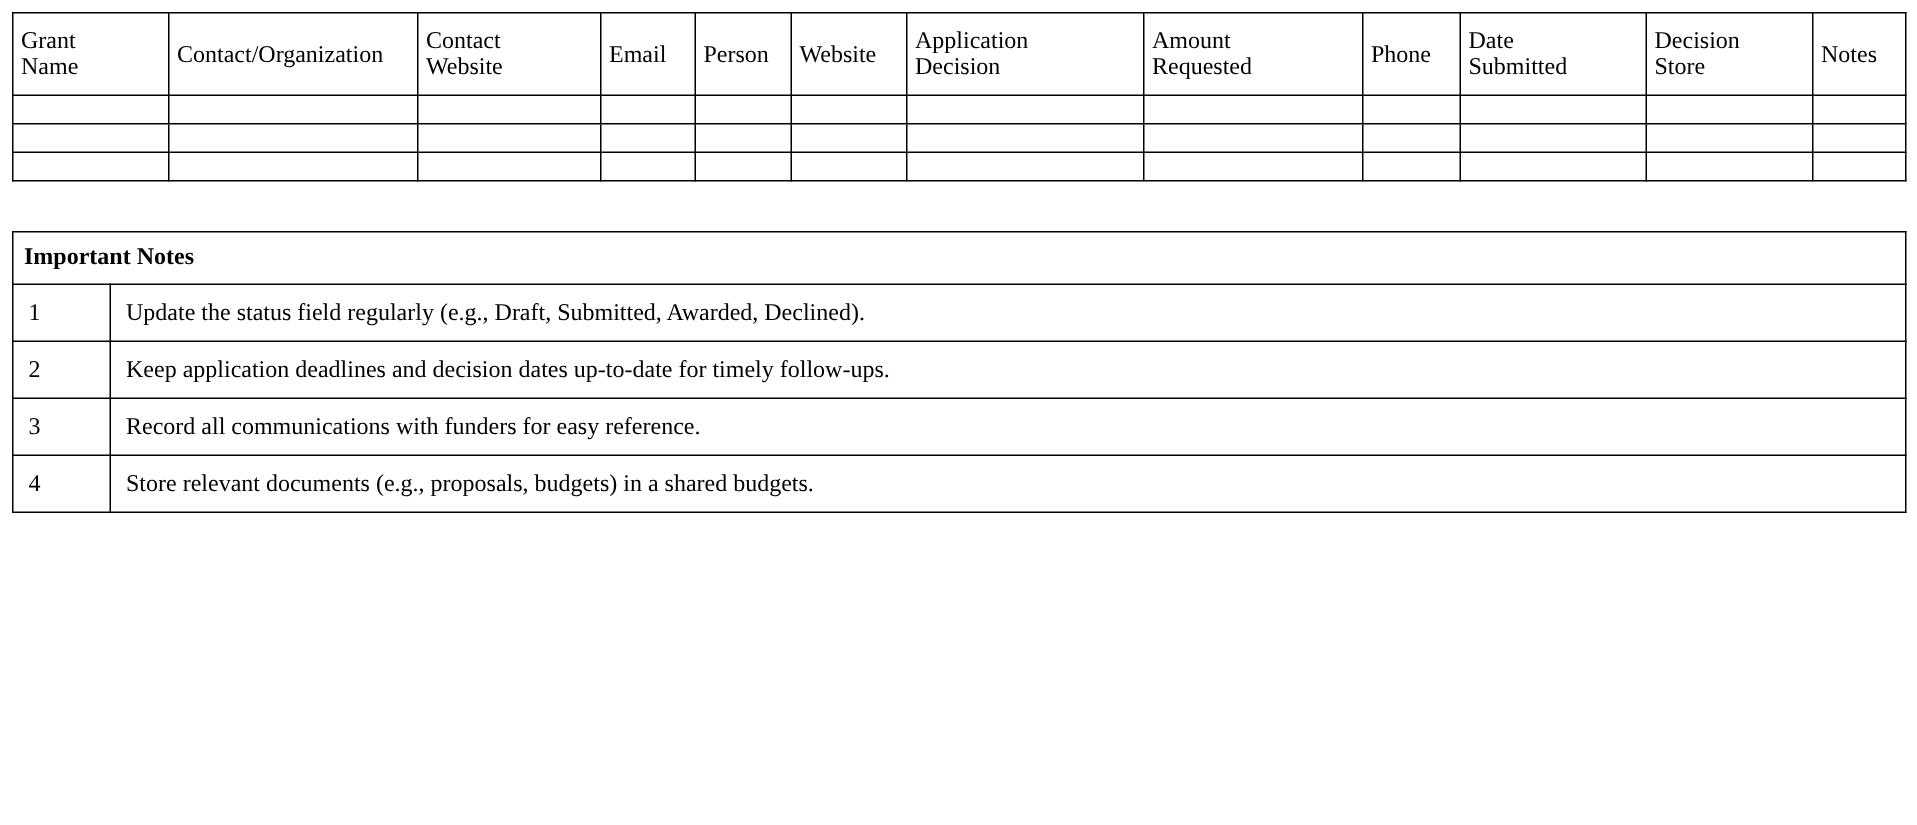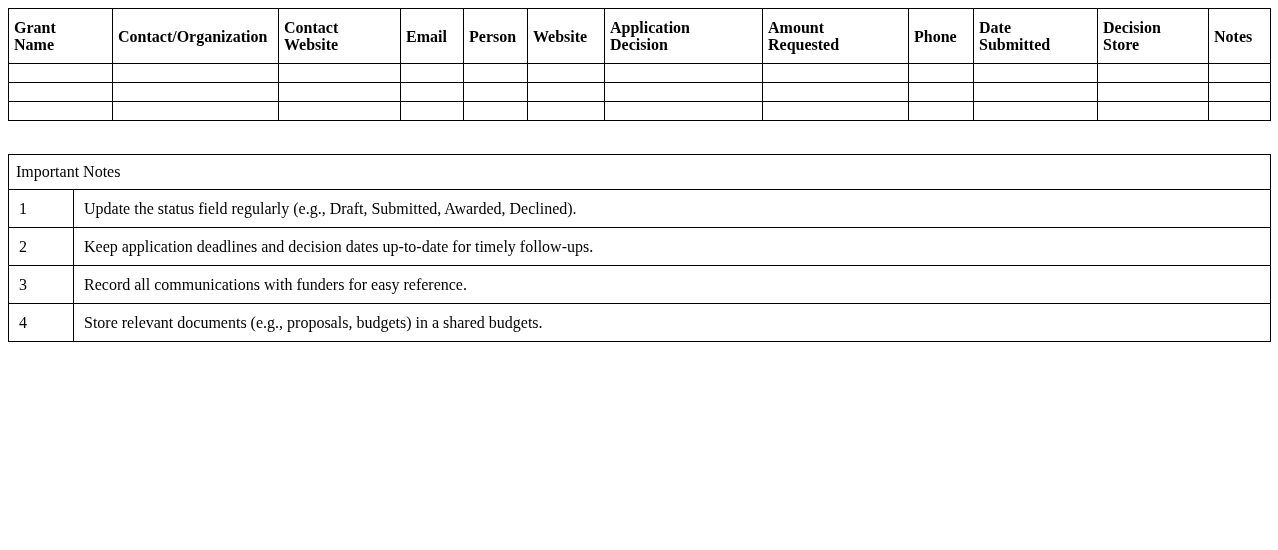--- a/index.html
+++ b/index.html
@@ -22,36 +22,36 @@
     width: 1262px;
   }
   th, td {
     border: 1px solid #000000;
     overflow: hidden;
   }
 
   
   .grant-table thead tr { height: 55px; }
   .grant-table th {
-    font-weight: bold;
+    font-weight: normal;
     font-size: 16px;
     line-height: 17px;
     text-align: left;
     vertical-align: middle;
     padding: 2px 4px 2px 5px;
   }
   .grant-table th .hdr { white-space: pre-line; }
   .grant-table tbody tr { height: 19px; }
   .grant-table td { background: #ffffff; }
 
   
   .notes-table { margin-top: 33px; }
   .notes-table .title-row { height: 35px; }
   .notes-table th {
-    font-weight: normal;
+    font-weight: bold;
     font-size: 16px;
     text-align: left;
     vertical-align: middle;
     padding: 2px 6px 2px 7px;
   }
   .notes-table tbody tr { height: 38px; }
   .notes-table td {
     font-size: 16px;
     vertical-align: middle;
     padding: 2px 6px 2px 10px;

